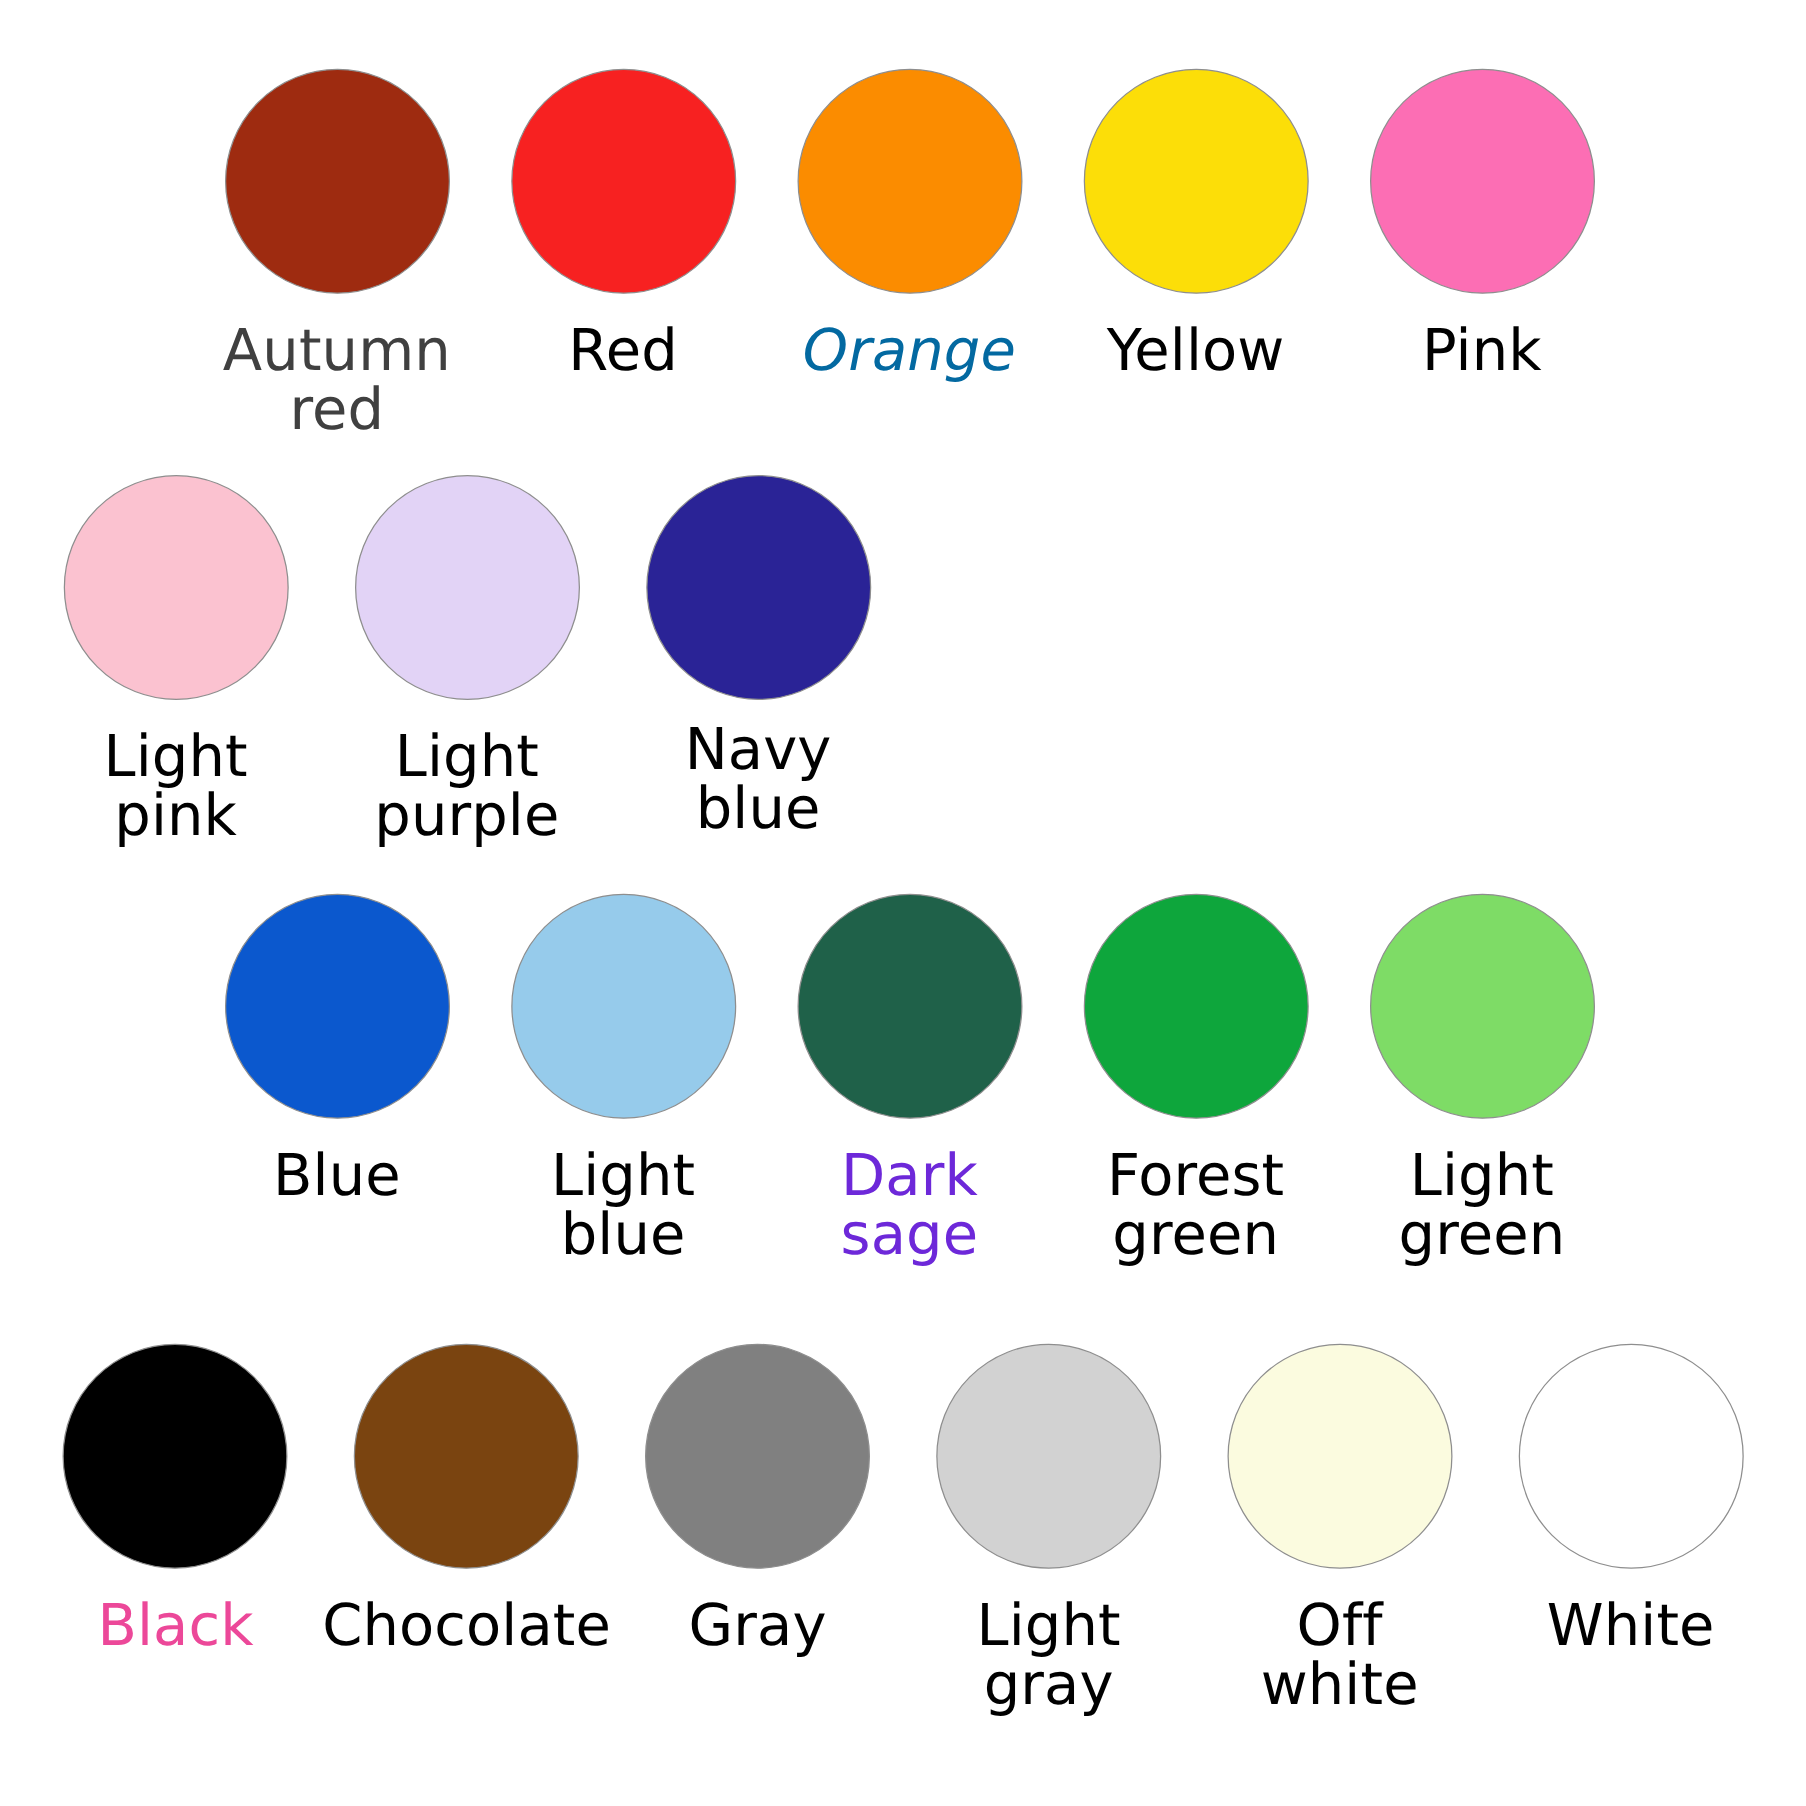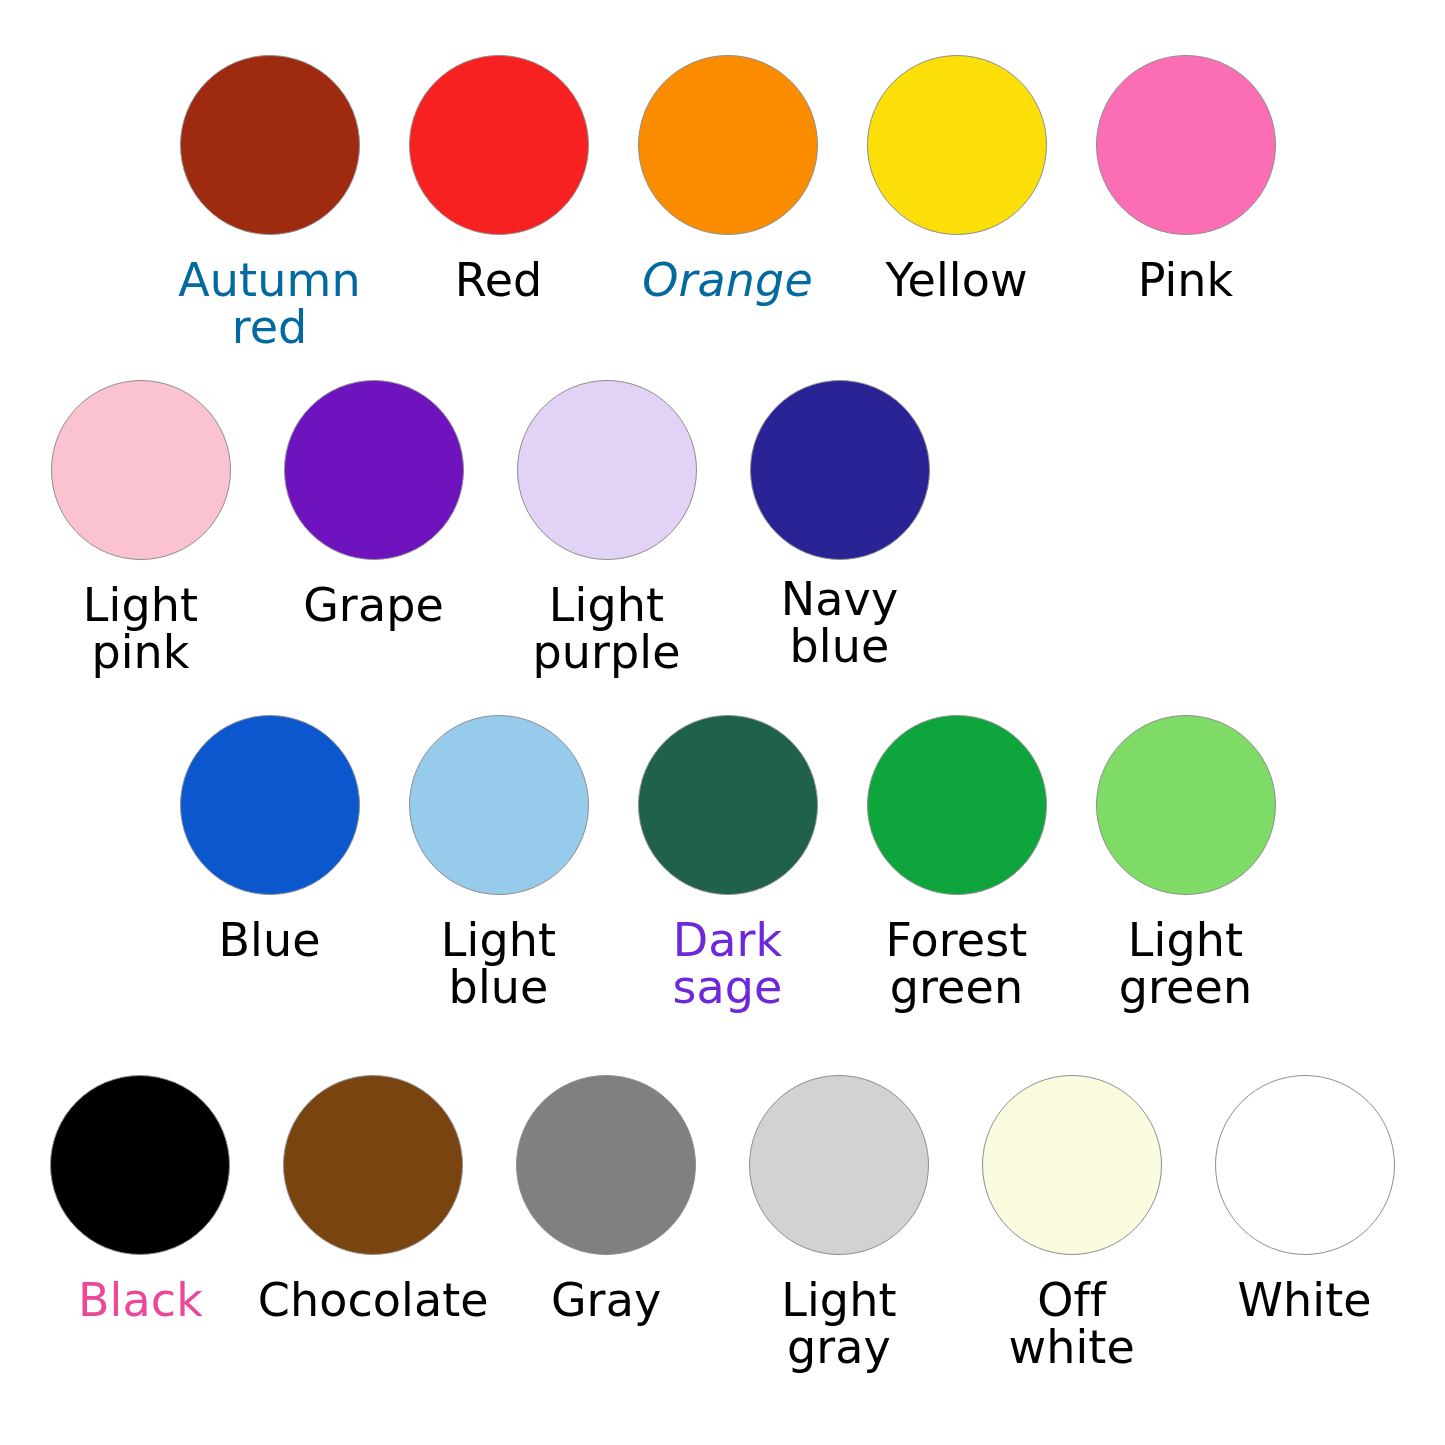--- a/index.html
+++ b/index.html
@@ -75,21 +75,21 @@
   }
 </style>
 </head>
 <body style="background: rgb(255, 255, 255);">
 
 <div id="palette">
 
   <div class="swatch-row row-5 row-1">
     <div class="swatch-cell">
       <div class="swatch-dot" style="background-color: rgb(158, 43, 16); border-color: rgb(142, 142, 142);"></div>
-      <div class="swatch-label" style="color: #0369a1;">Autumn
+      <div class="swatch-label" style="color: #404040;">Autumn
 red</div>
     </div>
     <div class="swatch-cell">
       <div class="swatch-dot" style="background-color: rgb(247, 33, 33); border-color: rgb(142, 142, 142);"></div>
       <div class="swatch-label" style="color: rgb(0, 0, 0);">Red</div>
     </div>
     <div class="swatch-cell">
       <div class="swatch-dot" style="background-color: rgb(251, 140, 0); border-color: rgb(142, 142, 142);"></div>
       <div class="swatch-label" style="color: #0369a1; font-style: italic;">Orange</div>
     </div>
@@ -101,24 +101,20 @@
       <div class="swatch-dot" style="background-color: rgb(252, 110, 180); border-color: rgb(142, 142, 142);"></div>
       <div class="swatch-label" style="color: rgb(0, 0, 0);">Pink</div>
     </div>
   </div>
 
   <div class="swatch-row row-6 row-2">
     <div class="swatch-cell">
       <div class="swatch-dot" style="background-color: rgb(251, 194, 208); border-color: rgb(142, 142, 142);"></div>
       <div class="swatch-label" style="color: rgb(0, 0, 0);">Light
 pink</div>
-    </div>
-    <div class="swatch-cell">
-      <div class="swatch-dot" style="background-color: rgb(111, 19, 190); border-color: rgb(142, 142, 142);"></div>
-      <div class="swatch-label" style="color: rgb(0, 0, 0);">Grape</div>
     </div>
     <div class="swatch-cell">
       <div class="swatch-dot" style="background-color: rgb(226, 211, 246); border-color: rgb(142, 142, 142);"></div>
       <div class="swatch-label" style="color: rgb(0, 0, 0);">Light
 purple</div>
     </div>
     <div class="swatch-cell">
       <div class="swatch-dot" style="background-color: rgb(42, 35, 150); border-color: rgb(142, 142, 142);"></div>
       <div class="swatch-label" style="color: rgb(0, 0, 0); margin-top: 16px;">Navy
 blue</div>

